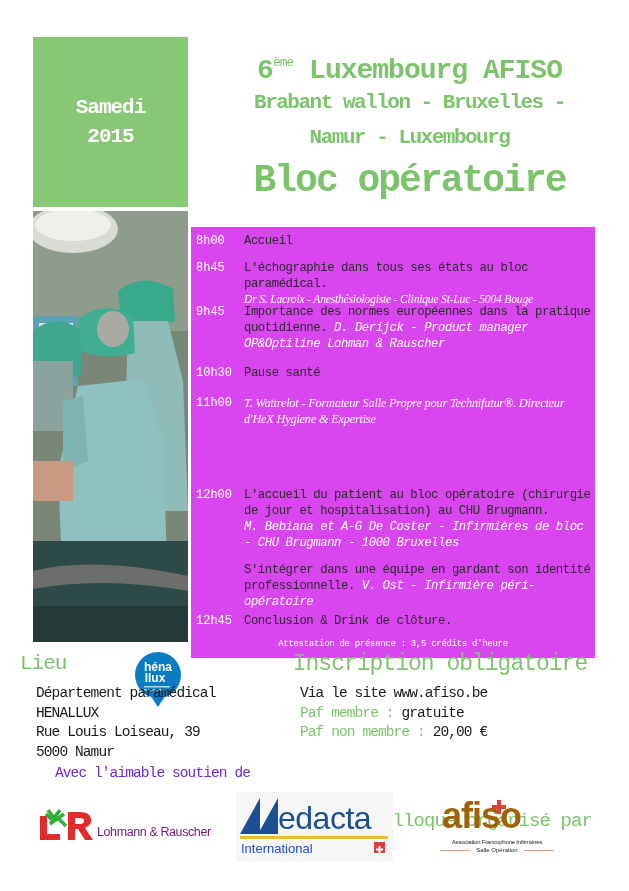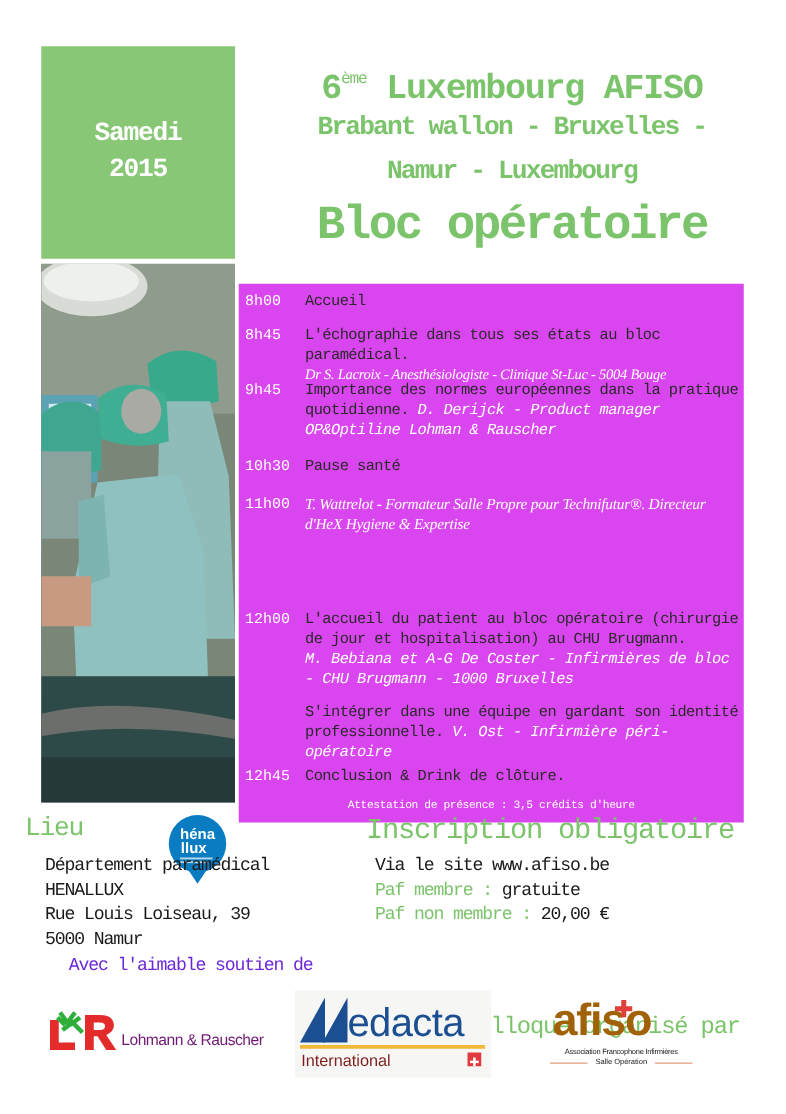--- a/index.html
+++ b/index.html
@@ -51,21 +51,21 @@
   .insc-lines { position: absolute; left: 300px; top: 684px; width: 292px; font-size: 14.5px; line-height: 19.5px; letter-spacing: -0.9px; }
   .insc-lines .g { color: #7cc46b; }
   .insc-lines .k { color: #1a1a1a; }
   .organise { position: absolute; left: 300px; top: 764px; width: 292px; text-align: right; color: #7cc46b; font-size: 19px; line-height: 19px; letter-spacing: -0.9px; margin-top: 48px; }
 
   .logo-lr { position: absolute; left: 38px; top: 806px; width: 180px; height: 36px; }
   .logo-lr .lr-text { position: absolute; left: 59px; top: 19px; font-family: "Liberation Sans", "DejaVu Sans", sans-serif; color: #701a75; font-size: 12.5px; letter-spacing: -0.4px; white-space: nowrap; }
   .logo-medacta { position: absolute; left: 236px; top: 792px; width: 157px; height: 70px; background: #f6f6f4; }
   .logo-medacta .med-text { position: absolute; left: 42px; top: 9px; font-family: "Liberation Sans", "DejaVu Sans", sans-serif; color: #1c4f91; font-size: 32px; line-height: 34px; letter-spacing: -0.5px; }
   .logo-medacta .med-bar { position: absolute; left: 4px; top: 44px; width: 148px; height: 3px; background: #f2b838; }
-  .logo-medacta .med-intl { position: absolute; left: 5px; top: 49px; font-family: "Liberation Sans", "DejaVu Sans", sans-serif; color: #7f1d1d; font-size: 13px; line-height: 15px; }
+  .logo-medacta .med-intl { position: absolute; left: 5px; top: 49px; font-family: "Liberation Sans", "DejaVu Sans", sans-serif; color: #1d4ed8; font-size: 13px; line-height: 15px; }
   .logo-medacta .swiss { position: absolute; left: 138px; top: 50px; width: 11px; height: 11px; background: #e03a3e; }
   .logo-afiso { position: absolute; left: 440px; top: 800px; width: 120px; height: 58px; }
   .logo-afiso .af-text { position: absolute; left: 2px; top: -4px; font-family: "Liberation Sans", "DejaVu Sans", sans-serif; font-weight: bold; color: #a16207; font-size: 36px; letter-spacing: -1px; line-height: 40px; }
   .logo-afiso .af-sub { position: absolute; left: 0; top: 38px; width: 114px; text-align: center; font-family: "Liberation Sans", "DejaVu Sans", sans-serif; font-size: 6px; color: #222; line-height: 8px; letter-spacing: -0.2px; }
   .logo-afiso .af-sub2 { position: absolute; left: 0; top: 46px; width: 114px; text-align: center; font-family: "Liberation Sans", "DejaVu Sans", sans-serif; font-size: 6px; color: #222; line-height: 8px; }
   .logo-afiso .af-line { position: absolute; top: 50px; height: 1px; background: #e39b7b; width: 30px; }
 </style>
 </head>
 <body>
 

